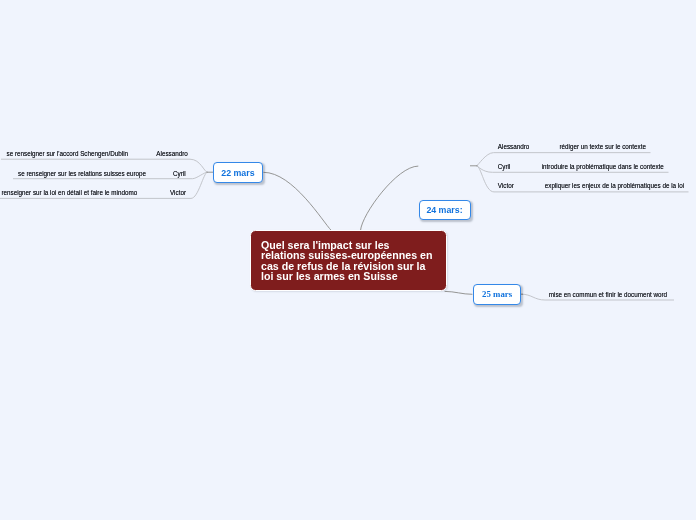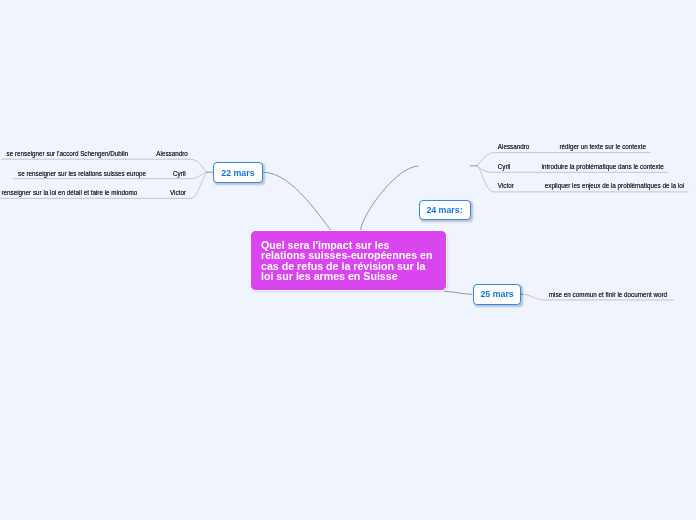--- a/index.html
+++ b/index.html
@@ -1,20 +1,20 @@
 <!DOCTYPE html>
 <html><head>
 <meta charset="utf-8">
 <style>
   html,body{margin:0;padding:0;}
   body{width:696px;height:520px;background:#f0f4fd;font-family:"Liberation Sans",sans-serif;overflow:hidden;position:relative;}
   #canvas{position:absolute;left:0;top:0;width:696px;height:520px;}
   svg.links{position:absolute;left:0;top:0;width:696px;height:520px;pointer-events:none;}
   .node{position:absolute;box-sizing:border-box;}
-  .central{left:249.5px;top:229.5px;width:197px;height:61px;background:#d946ef;border-radius:5.5px;
+  .central{left:249.5px;top:229.5px;width:197px;height:61px;background:#7f1d1d;border-radius:5.5px;
      border:1.5px solid #fff;box-sizing:border-box;
      box-shadow:1px 1px 1.6px rgba(60,70,90,.14);}
   .central .txt{color:#fff;font-weight:bold;font-size:10.65px;line-height:10.65px;
      width:172px;margin:9.0px 0 0 10.5px;}
   .datebox{border:1.8px solid #3488e8;background:#fff;border-radius:4px;
      box-shadow:1.2px 1.5px 1.8px rgba(40,50,70,.26);
      display:flex;align-items:center;justify-content:center;color:#1072dd;font-weight:bold;font-size:8.8px;}
   .leaf{position:absolute;font-size:6.3px;color:#23262d;white-space:nowrap;text-shadow:0 0 0.35px rgba(35,38,45,.85);}
 </style>
 </head>
@@ -52,21 +52,21 @@
   <div class="node central">
     <div class="txt">Quel sera l'impact sur les relations suisses-européennes en cas de refus de la révision sur la loi sur les armes en Suisse</div>
   </div>
 
   <div class="node datebox" style="left:213px;top:161.9px;width:49.8px;height:21.6px;align-items:center;">
     <span>22 mars</span>
   </div>
   <div class="node datebox" style="left:418.5px;top:155.8px;width:52px;height:20px;margin-top:44px;">
     <span>24 mars:</span>
   </div>
-  <div class="node datebox" style="left:472.8px;top:283.9px;width:48.6px;height:20.8px;">
+  <div class="node datebox" style="left:472.8px;top:283.9px;width:48.6px;height:20.8px;font-family:Liberation Serif, serif;">
     <span>25 mars</span>
   </div>
 
   <div class="leaf" style="left:6.5px;top:149.5px;">se renseigner sur l'accord Schengen/Dublin</div>
   <div class="leaf" style="left:156.3px;top:149.5px;">Alessandro</div>
 
   <div class="leaf" style="left:18px;top:169.5px;">se renseigner sur les relations suisses europe</div>
   <div class="leaf" style="left:173px;top:169.5px;">Cyril</div>
 
   <div class="leaf" style="left:-7px;top:188.5px;">se renseigner sur la loi en détail et faire le mindomo</div>

